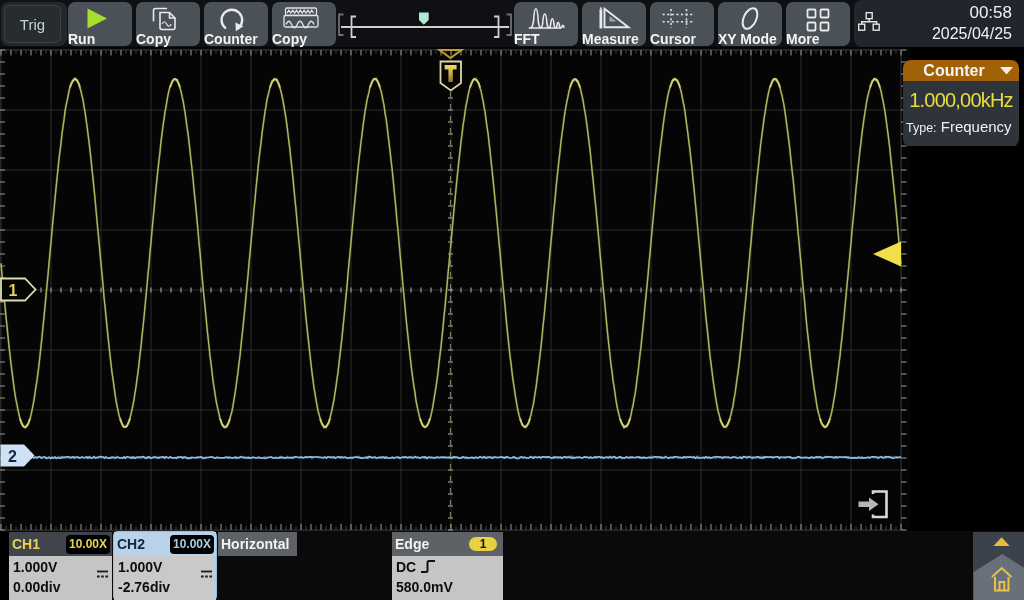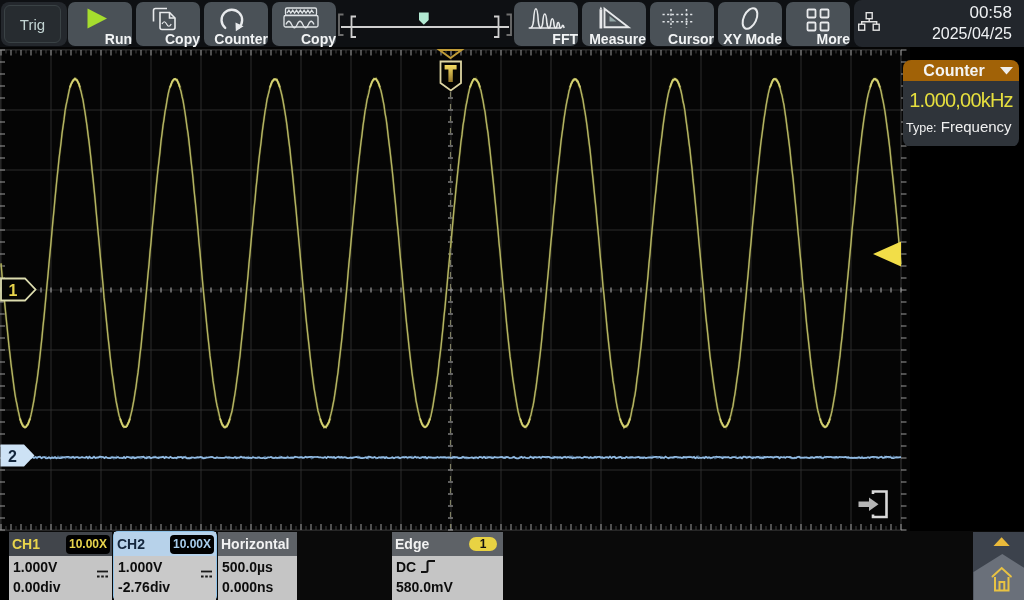--- a/index.html
+++ b/index.html
@@ -1,19 +1,19 @@
 <!DOCTYPE html>
 <html><head><meta charset="utf-8">
 <style>
 * { margin:0; padding:0; box-sizing:border-box; }
 body { width:1024px; height:600px; background:#000; font-family:"Liberation Sans",sans-serif; position:relative; overflow:hidden; }
 #toolbar { position:absolute; left:0; top:0; width:1024px; height:47px; background:#0e1013; }
 #trigpanel { position:absolute; left:1px; top:1.5px; width:66px; height:44.5px; background:#24282d; border-radius:8px; }
 #trig { position:absolute; left:3px; top:3.5px; width:57px; height:38px; background:#272c30; border:1px solid #3a4245; border-radius:6px; color:#c2d4d2; font-size:15px; text-align:center; line-height:37px; }
-.tbtn { position:absolute; top:1.5px; height:44.5px; background:#4a5157; border-radius:7px; text-align:right; }
+.tbtn { position:absolute; top:1.5px; height:44.5px; background:#4a5157; border-radius:7px; text-align:left; }
 .tbtn svg { display:block; margin:4px auto 0; }
 .blbl { color:#f2f4f5; font-size:14px; font-weight:bold; margin-top:-3px; }
 #poswidget { position:absolute; top:0; }
 #clockpanel { position:absolute; left:854px; top:0; width:170px; height:47px; background:#22262c; border-radius:8px 0 0 8px; }
 #clk { position:absolute; right:12px; top:5px; text-align:right; color:#f0f2f4; }
 #clk .t1 { font-size:17px; line-height:16px; }
 #clk .t2 { font-size:16px; line-height:14px; margin-top:6px; }
 #counter { position:absolute; left:903px; top:60px; width:116px; height:87px; border-radius:8px; overflow:hidden; }
 #cnt-h { position:relative; height:21px; background:#a16207; color:#f4f4f4; font-size:16px; font-weight:bold; text-align:center; line-height:21px; padding-right:14px; }
 #cnt-v { height:32px; background:#2f343a; color:#e6df3e; font-size:20px; text-align:center; line-height:38px; letter-spacing:-0.8px; }
@@ -828,24 +828,20 @@
               <g stroke="#1a1a1a" stroke-width="1.8">
                 <line x1="0" y1="1.5" x2="11" y2="1.5"></line>
                 <line x1="0" y1="6.5" x2="11" y2="6.5" stroke-dasharray="2.6 1.6"></line>
               </g>
             </svg></span></div>
         <div class="r2">-2.76div</div>
       </div>
 </div>
 <div class="blk" style="left:209px;width:79px">
  <div class="bh" style="background:#5e6267">Horizontal</div>
- <div class="bb">
-        <div class="r1">500.0µs</div>
-        <div class="r2">0.000ns</div>
-      </div>
 </div>
 <div class="blk" style="left:383px;width:111px">
  <div class="bh" style="background:#5e6267">Edge<span id="edgebadge">1</span></div>
  <div class="bb">
         <div class="r1">DC <span class="ic2"><svg width="16" height="15" viewBox="0 0 16 15">
               <path d="M1,13 h5 q1.5,0 1.5,-1.5 v-8 q0,-1.5 1.5,-1.5 h6" fill="none" stroke="#111" stroke-width="2"></path>
             </svg></span></div>
         <div class="r2">580.0mV</div>
       </div>
 </div>

